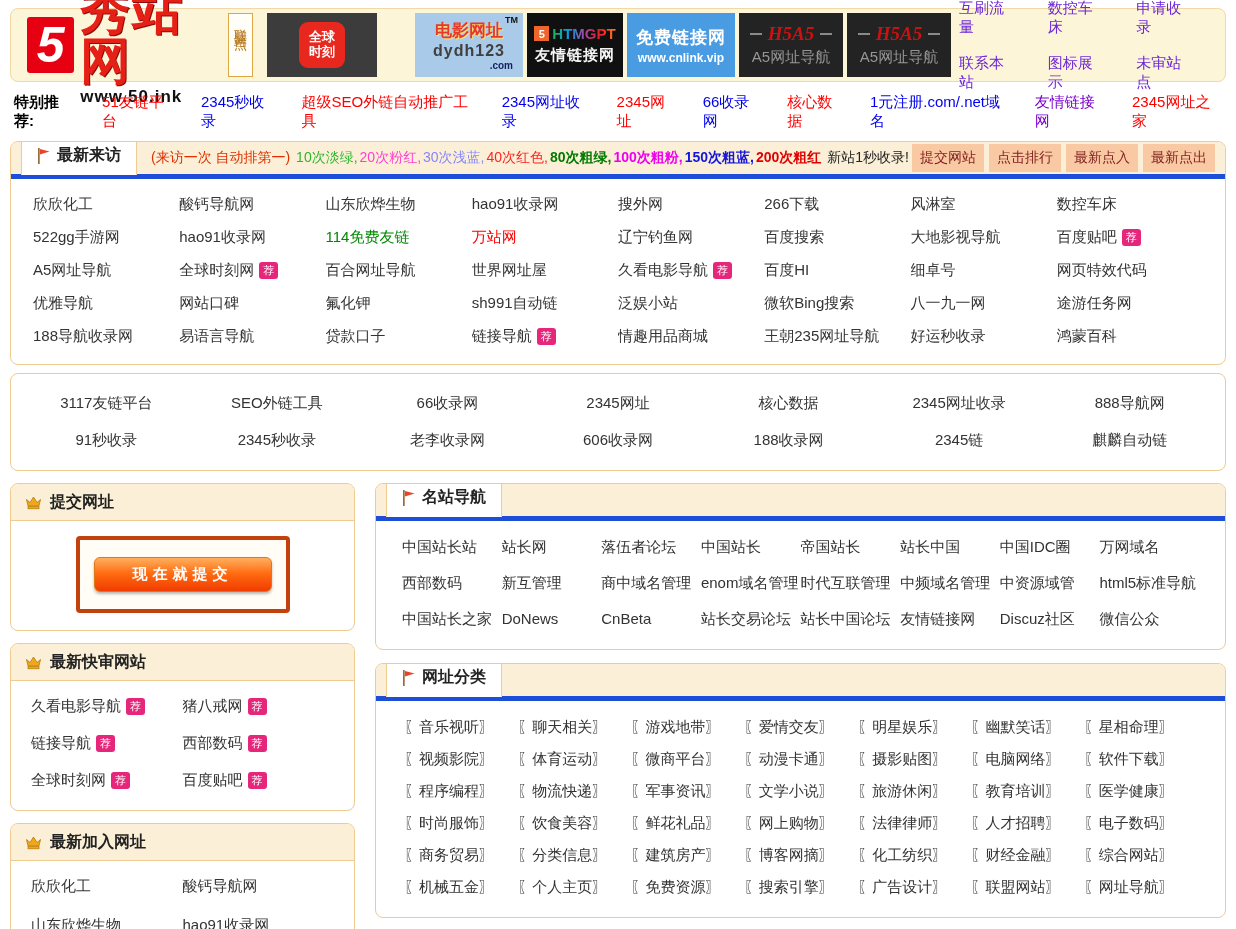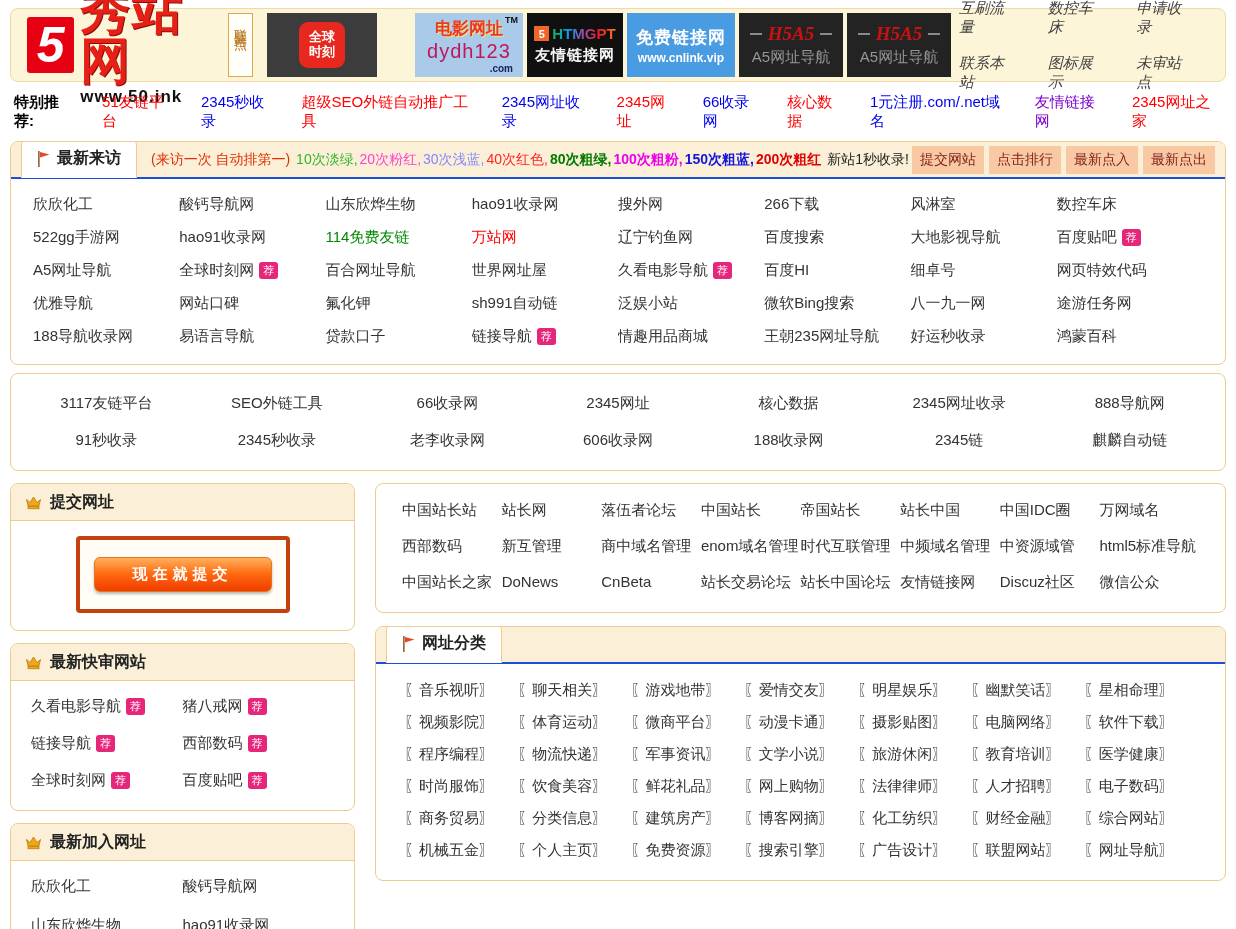--- a/index.html
+++ b/index.html
@@ -34,50 +34,50 @@
   }
   .banners { display:flex; gap:4px; margin-left:6px; }
   .banner { height:64px; display:flex; flex-direction:column; align-items:center; justify-content:center; position:relative; overflow:hidden; }
   .bn-global { width:110px; background:#3c3c3c; }
   .bn-global .appicon { width:46px; height:46px; background:#e8281e; border-radius:9px;
     color:#fff; font-size:13px; font-weight:bold; display:flex; flex-direction:column;
     align-items:center; justify-content:center; line-height:1.15; }
   .bn-dydh { width:108px; background:#a9cbe9;margin-left:34px; }
   .bn-dydh .tm { position:absolute; top:2px; right:5px; font-size:9px; font-weight:bold; color:#111; }
   .bn-dydh .l1 { color:#e8382a; font-weight:900; font-size:17px; text-shadow:1px 1px 0 #f7e27a; }
-  .bn-dydh .l2 { color:#be185d; font-weight:400; font-size:20px; letter-spacing:1px; }
+  .bn-dydh .l2 { color:#404040; font-weight:700; font-size:16px; letter-spacing:1px; }
   .bn-dydh .l3 { color:#14205e; font-weight:bold; font-size:10px; align-self:flex-end; margin-right:10px; }
   .bn-htmgpt { width:96px; background:#101010; }
   .bn-htmgpt .row1 { display:flex; align-items:center; gap:3px; }
   .bn-htmgpt .h5 { width:15px; height:15px; background:#f06529; color:#fff; font-size:11px;
     font-weight:bold; display:flex; align-items:center; justify-content:center; }
   .bn-htmgpt .gpt { font-size:15px; font-weight:900;
     background:linear-gradient(90deg,#22b14c,#00a2e8,#a349a4,#ed1c24,#ff7f27);
     -webkit-background-clip:text; background-clip:text; color:transparent; }
   .bn-htmgpt .l2 { color:#f5f5f5; font-weight:900; font-size:15px; margin-top:4px; letter-spacing:1px; }
   .bn-cnlink { width:108px; background:#4a9ce2; }
   .bn-cnlink .l1 { color:#fff; font-weight:900; font-size:17px; letter-spacing:1px; }
   .bn-cnlink .l2 { color:#fff; font-weight:bold; font-size:12px; margin-top:2px; }
   .bn-h5a5 { width:104px; background:#232323; }
   .bn-h5a5 .row1 { display:flex; align-items:center; gap:6px; }
   .bn-h5a5 .dash { width:12px; height:2px; background:#8a8a8a; }
   .bn-h5a5 .l1 { color:#cc1111; font-size:19px; font-weight:900; font-style:italic;
     font-family:"Liberation Serif","DejaVu Serif",serif; }
   .bn-h5a5 .l2 { color:#969696; font-size:15px; margin-top:3px; }
   .header-nav { margin-left:auto; display:grid; grid-template-columns:repeat(3,auto);
     column-gap:42px; row-gap:17px; font-size:15px; color:#222; padding-right:26px; }
-  .header-nav a { color:#404040;font-style:italic; }
+  .header-nav a { color:#6d28d9; }
 
   
   .special-bar { display:flex; align-items:center; gap:25px; padding:11px 4px 10px; font-size:15px; }
   .special-label { font-weight:bold; color:#000; }
 
   
   .box { border:1px solid #eecb90; border-radius:8px; background:#fff; margin-top:8px; overflow:hidden; }
-  .box-hd { background:#fbf0d7; border-bottom:2px solid #1d4ed8; height:37px;
+  .box-hd { background:#fbf0d7; border-bottom:5px solid #1d4ed8; height:37px;
     display:flex; align-items:stretch; padding:0 10px; }
   .tab { align-self:flex-end; margin-bottom:-1px; background:#fff; border:1px solid #eecb90;
     border-bottom:1px solid #fff; border-radius:5px 5px 0 0; padding:7px 15px 8px;
     font-weight:bold; font-size:16px; color:#222; display:flex; align-items:center; gap:7px; }
   .hd-mid { align-self:center; display:flex; align-items:center; flex-wrap:nowrap;
     margin-left:14px; font-size:14px; white-space:nowrap; }
   .hd-right { margin-left:auto; align-self:center; display:flex; gap:5px; }
   .hbtn { background:#f9c9a3; color:#7f1d1d; font-size:14px; padding:5px 8px; cursor:pointer; }
   .note-red { color:#e03000; }
   .legend-item { margin-left:2px; }
@@ -359,20 +359,31 @@
             <span class="cell"></span>
             <span class="cell"></span>
           </div>
       </div>
 
     </div>
 
     <div class="right-col">
 
       <div class="box" style="margin-top:10px;">
+        <div class="box-hd">
+          <div class="tab">
+            <span class="flag-icon">
+                <svg width="13" height="16" viewBox="0 0 13 16">
+                  <rect x="1" y="0" width="1.7" height="16" fill="#9a6a3a"></rect>
+                  <path d="M3 1 L12.5 3.4 L3 6.6 Z" fill="#e8442a"></path>
+                </svg>
+              </span>
+            <span>名站导航</span>
+          </div>
+        </div>
         <div class="grid8f">
 
         <span class="cell"><a href="#">中国站长站</a></span>
             <span class="cell"><a href="#">站长网</a></span>
             <span class="cell"><a href="#">落伍者论坛</a></span>
             <span class="cell"><a href="#">中国站长</a></span>
             <span class="cell"><a href="#">帝国站长</a></span>
             <span class="cell"><a href="#">站长中国</a></span>
             <span class="cell"><a href="#">中国IDC圈</a></span>
             <span class="cell"><a href="#">万网域名</a></span>

